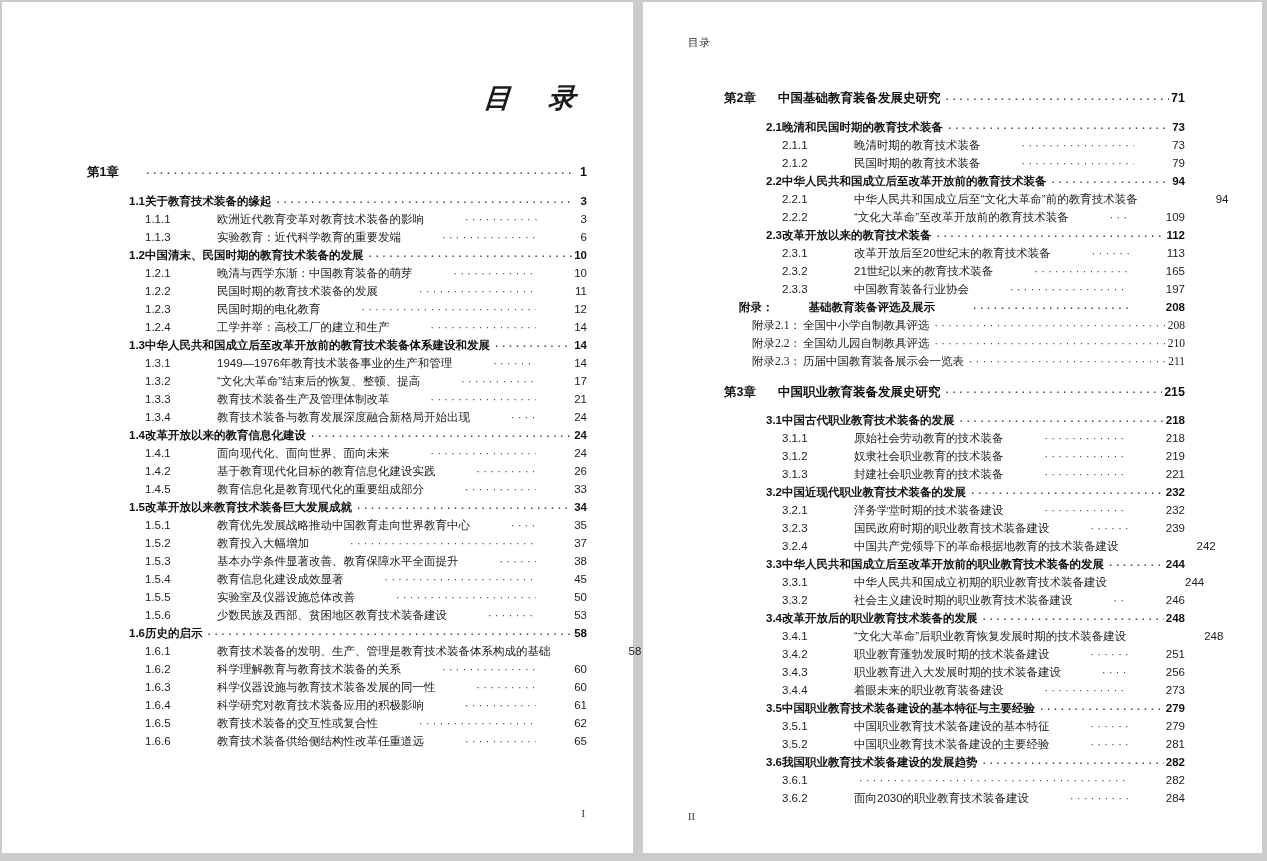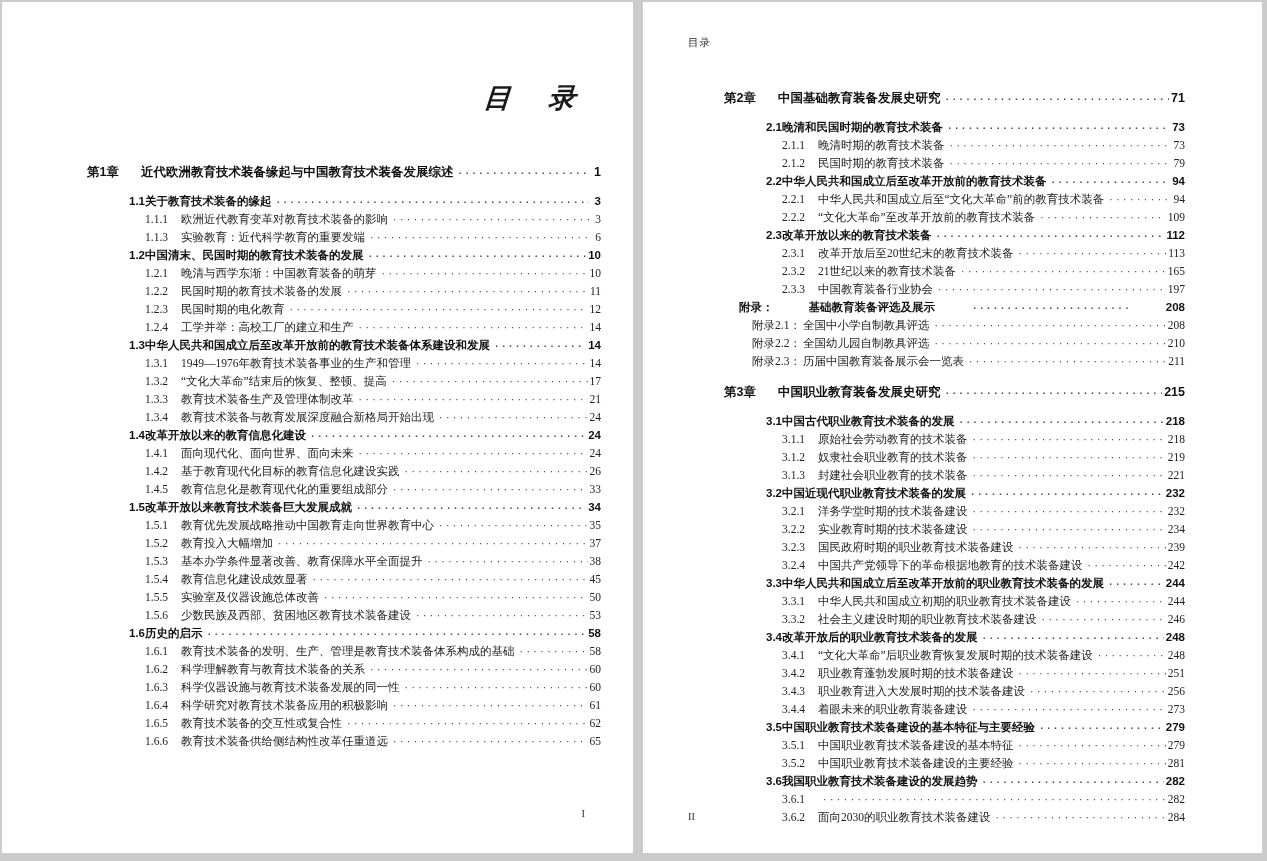--- a/index.html
+++ b/index.html
@@ -23,21 +23,21 @@
     transform:skewX(-4deg);
     white-space:nowrap;
   }
   .running-header {
     position:absolute; top:34px; left:45px;
     font-size:10.5px; color:#2a2a2a; letter-spacing:1px;
     font-family:"Liberation Sans","DejaVu Sans",sans-serif;
   }
 
   .entries { position:absolute; }
-  .entries-left  { top:162px; left:85px;  right:32px; }
+  .entries-left  { top:162px; left:85px;  right:46px; }
   .entries-right { top:88px;  left:45px;  right:77px;margin-left:36px; }
 
   .row {
     display:flex; align-items:baseline;
     line-height:17px; font-size:11.5px; color:#1c1c1c;
     white-space:nowrap;
   }
   .row .num   { flex:none; }
   .row .label { flex:none; overflow:hidden; text-overflow:clip; }
   .row .leader {
@@ -49,33 +49,34 @@
   .row .leader::after {
     content:"·······························································································································································································································································································";
   }
   .row .pg { flex:none; min-width:10px; text-align:right; }
 
   .lvl-chapter {
     font-weight:bold; font-size:12.5px; color:#111;
     font-family:"Liberation Sans","DejaVu Sans",sans-serif;
     margin-bottom:11px;
   }
-  .lvl-chapter:not(:first-child) { margin-top:13px; }
+  .lvl-chapter:not(:first-child) { margin-top:13px;align-items:center; }
   .lvl-chapter .num { width:54px; }
 
   .lvl-section {
     font-weight:bold; color:#111;
     font-family:"Liberation Sans","DejaVu Sans",sans-serif;
     padding-left:28px;
   }
   .lvl-section .num { width:30px;text-align:right; }
 
   .lvl-sub {
     padding-left:58px; color:#222;
-    font-family:Liberation Serif, serif;
+    font-family:Liberation Sans, sans-serif;
+    gap:36px;
   }
   .lvl-sub .num { width:36px; }
 
   .lvl-appendix {
     font-weight:bold; color:#111;
     font-family:"Liberation Sans","DejaVu Sans",sans-serif;
     padding-left:15px;
     gap:33px;
   }
   .lvl-appendix .num { margin-right:2px; }
@@ -94,21 +95,20 @@
   .folio-right { bottom:31px; left:45px; }
 </style>
 </head>
 <body>
 
 <section class="page page-left">
   <div class="toc-title">目 录</div>
   <div class="entries entries-left" id="entries-left">
       <div class="row lvl-chapter">
         <span class="num">第1章</span>
-        <span class="label">近代欧洲教育技术装备缘起与中国教育技术装备发展综述</span>
         <span class="leader"></span>
         <span class="pg">1</span>
       </div>
       <div class="row lvl-section">
         <span class="num">1.1</span>
         <span class="label">关于教育技术装备的缘起</span>
         <span class="leader"></span>
         <span class="pg">3</span>
       </div>
       <div class="row lvl-sub">
@@ -424,26 +424,20 @@
         <span class="leader"></span>
         <span class="pg">232</span>
       </div>
       <div class="row lvl-sub">
         <span class="num">3.2.1</span>
         <span class="label">洋务学堂时期的技术装备建设</span>
         <span class="leader"></span>
         <span class="pg">232</span>
       </div>
       <div class="row lvl-sub">
-        <span class="num">3.2.2</span>
-        <span class="label">实业教育时期的技术装备建设</span>
-        <span class="leader"></span>
-        <span class="pg">234</span>
-      </div>
-      <div class="row lvl-sub">
         <span class="num">3.2.3</span>
         <span class="label">国民政府时期的职业教育技术装备建设</span>
         <span class="leader"></span>
         <span class="pg">239</span>
       </div>
       <div class="row lvl-sub">
         <span class="num">3.2.4</span>
         <span class="label">中国共产党领导下的革命根据地教育的技术装备建设</span>
         <span class="leader"></span>
         <span class="pg">242</span>

